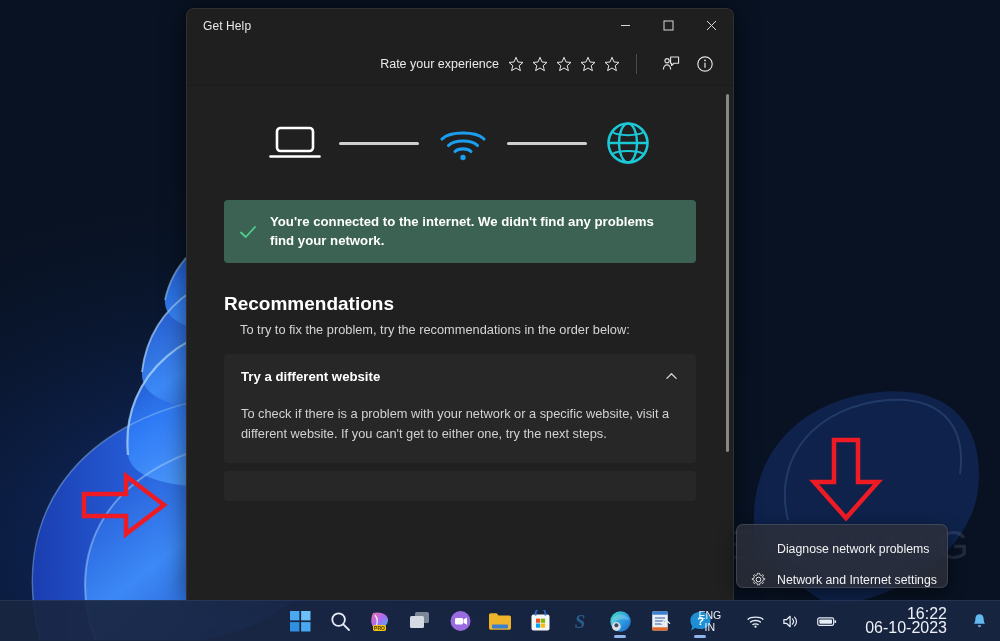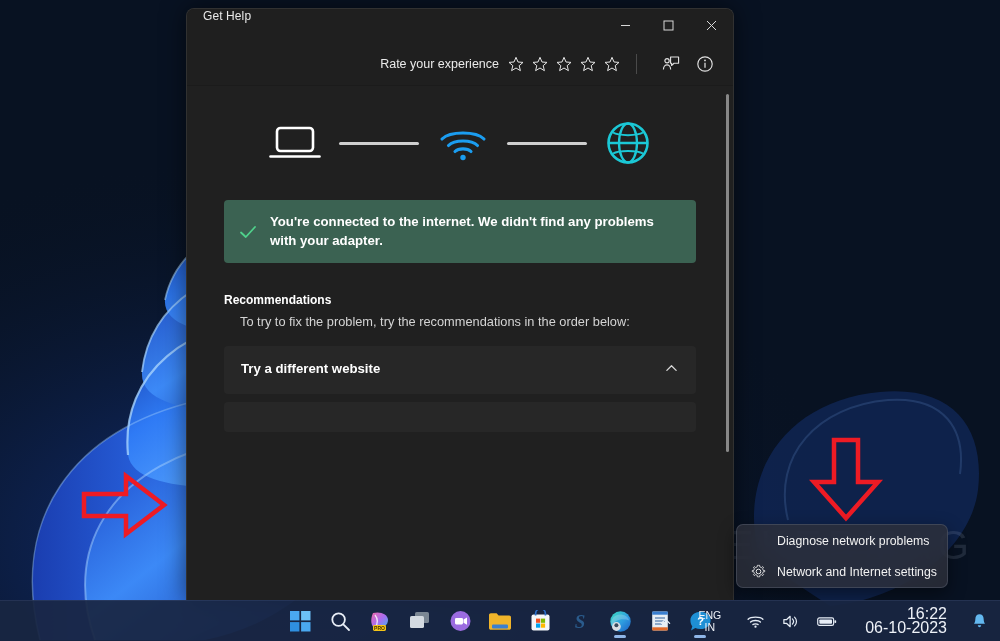--- a/index.html
+++ b/index.html
@@ -47,21 +47,21 @@
     background: #202020;
     border-radius: 8px 8px 0 0;
     border: 1px solid #313131;
     border-bottom: none;
     overflow: hidden;
     box-shadow: 0 0 24px rgba(0,0,0,0.55);
   }
   #titlebar {
     height: 33px;
     background: #1f1f1f;
-    display: flex; 
+    display: flex; align-items: center;
     position: relative;
   }
   #win-title {
     font-size: 12px; color: #e8e8e8;
     margin-left: 16px; letter-spacing: 0.1px;
   }
   .win-btns { position: absolute; right: 0; top: 0; display: flex; height: 33px; }
   .win-btn {
     width: 43px; height: 33px;
     display: flex; align-items: center; justify-content: center;
@@ -127,21 +127,21 @@
     padding: 13px 16px 13px 14px;
     gap: 12px;
   }
   #status-text {
     color: #ffffff; font-size: 13.2px; font-weight: bold;
     line-height: 1.42;
   }
 
   #rec-title {
     margin: 30px 0 0 36px;
-    color: #ffffff; font-size: 12px; font-weight: bold;
+    color: #ffffff; font-size: 19px; font-weight: bold;
   }
   #rec-sub {
     margin: 7px 0 0 52px;
     color: #d4d4d4; font-size: 12.8px;
   }
 
   .card {
     margin: 0 36px;
     background: #272727;
     border-radius: 4px;
@@ -168,21 +168,21 @@
     left: 736px; top: 524px;
     width: 212px;
     background: rgba(45,48,58,0.80);
     backdrop-filter: blur(14px);
     border: 1px solid rgba(120,128,145,0.30);
     border-radius: 7px;
     overflow: hidden;
     box-shadow: 0 6px 18px rgba(0,0,0,0.45);
   }
   .ctx-item {
-    display: flex; align-items: center;
+    display: flex; align-items: flex-end;
     height: 31px;
     padding-left: 10px;
     color: #f2f2f2; font-size: 12.3px;
     cursor: pointer;
   }
   .ctx-icon {
     width: 22px; display: flex; align-items: center; justify-content: center;
     margin-right: 8px; color: #eaeaea;
   }
 
@@ -369,37 +369,38 @@
           <line x1="3.5" y1="23" x2="42.5" y2="23" stroke="#1bc8d6" stroke-width="2.3"></line>
           <path d="M8 12.5 C13.5 16, 32.5 16, 38 12.5" fill="none" stroke="#1bc8d6" stroke-width="2"></path>
           <path d="M8 33.5 C13.5 30, 32.5 30, 38 33.5" fill="none" stroke="#1bc8d6" stroke-width="2"></path>
         </svg>
       </div>
 
       <div id="status-banner">
         <svg width="20" height="20" viewBox="0 0 20 20" style="flex:0 0 auto">
           <polyline points="3,10.5 7.8,15 17,5" fill="none" stroke="#4fd18b" stroke-width="1.8" stroke-linecap="round" stroke-linejoin="round"></polyline>
         </svg>
-        <div id="status-text">You're connected to the internet. We didn't find any problems with your adapter.</div>
+        <div id="status-text">You're connected to the internet. We didn't find any problems find your network.</div>
       </div>
 
       <div id="rec-title">Recommendations</div>
       <div id="rec-sub">To try to fix the problem, try the recommendations in the order below:</div>
 
       <div id="cards-wrap">
 
         <div class="card">
           <div class="card-head">
             <span class="card-title">Try a different website</span>
             <span class="chev">
               <svg width="13" height="13" viewBox="0 0 14 14">
                 <polyline points="2,9 7,4 12,9" fill="none" stroke="currentColor" stroke-width="1.4" stroke-linecap="round" stroke-linejoin="round"></polyline>
               </svg>
             </span>
           </div>
+          <div class="card-body">To check if there is a problem with your network or a specific website, visit a different website. If you can't get to either one, try the next steps.</div>
         </div>
 
 
         <div class="card" style="height:30px"></div>
       </div>
     </div>
   </div>
 
   <div id="ctxmenu">
     <div class="ctx-item">

